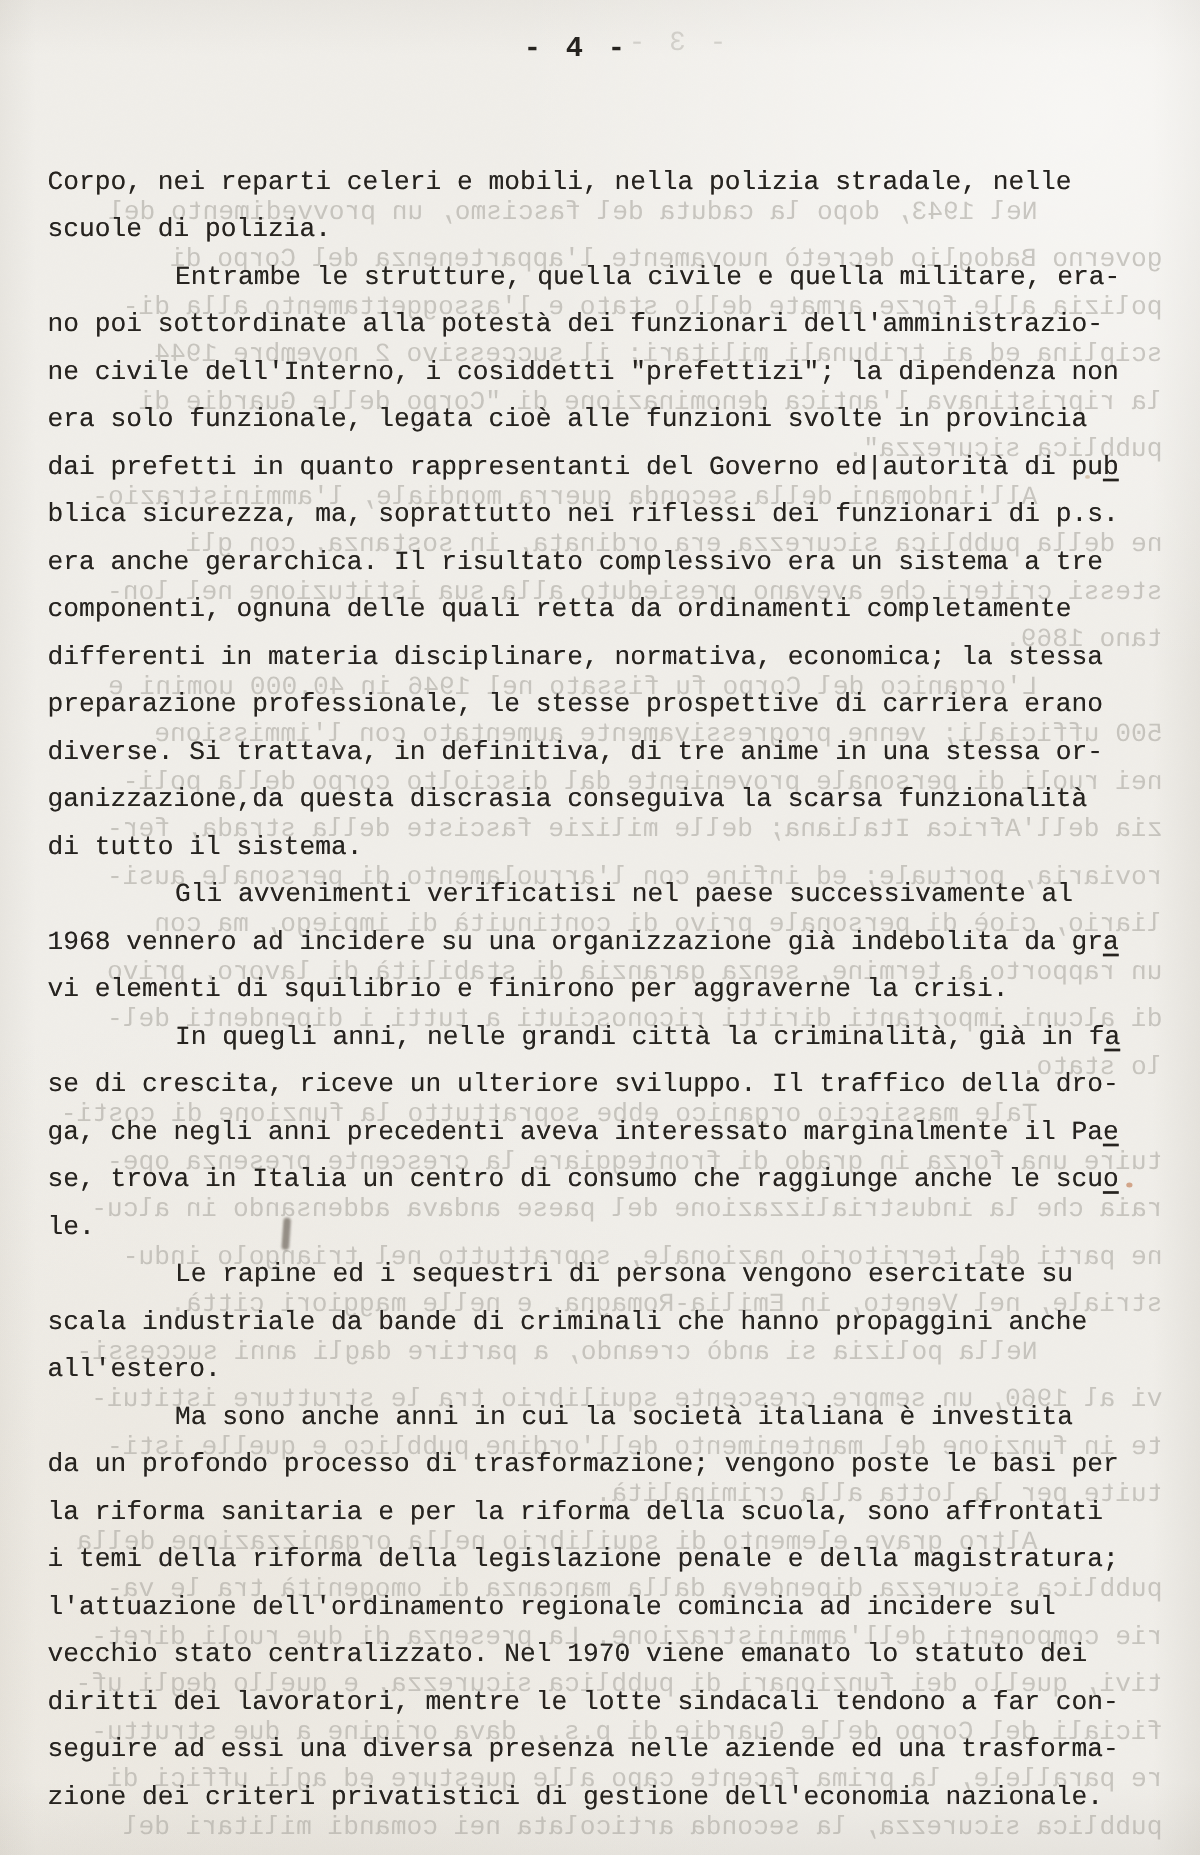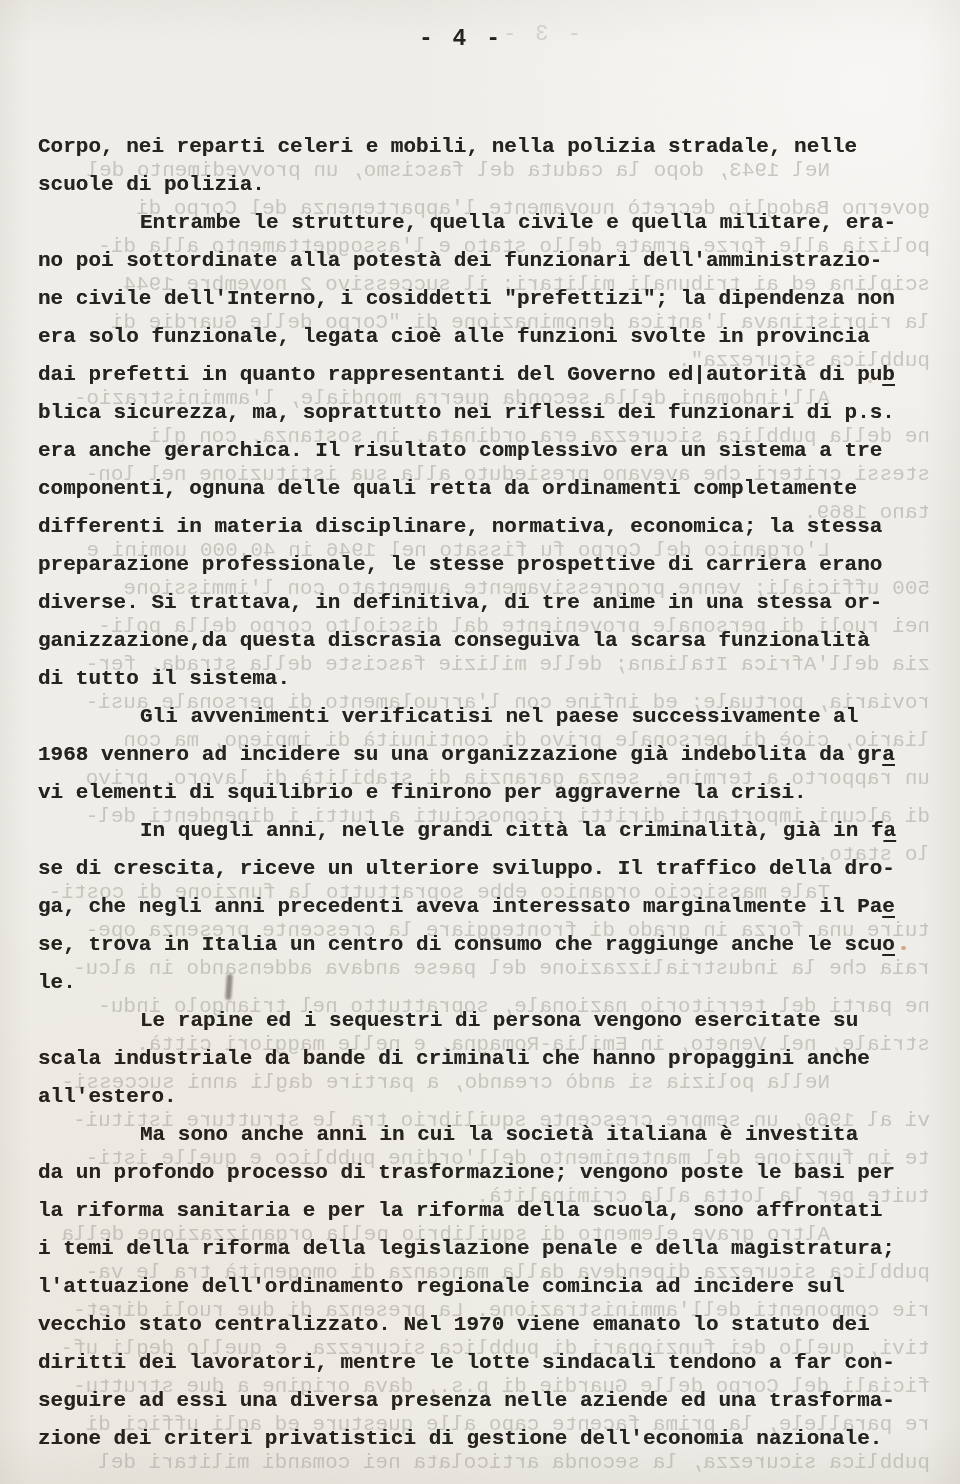--- a/index.html
+++ b/index.html
@@ -35,21 +35,21 @@
     text-align: center;
     font-size: 23px;
     font-weight: 700;
     letter-spacing: 3px;
     color: var(--ink, #26231f);
   }
   .text-layer {
     position: absolute;
     top: 128px; left: 38px; right: 28px;
     font-size: 21px;
-    font-weight: 700;
+    font-weight: 400;
     line-height: 38px;
     color: var(--ink, #26231f);
     text-shadow: 0 0 0.5px rgba(38,35,31,0.55);
     white-space: pre;
   }
   .text-layer .line { height: 38px; }
   .text-layer .line.indent { text-indent: 102px; }
   .cont {
     text-decoration: underline;
     text-underline-offset: 4px;

